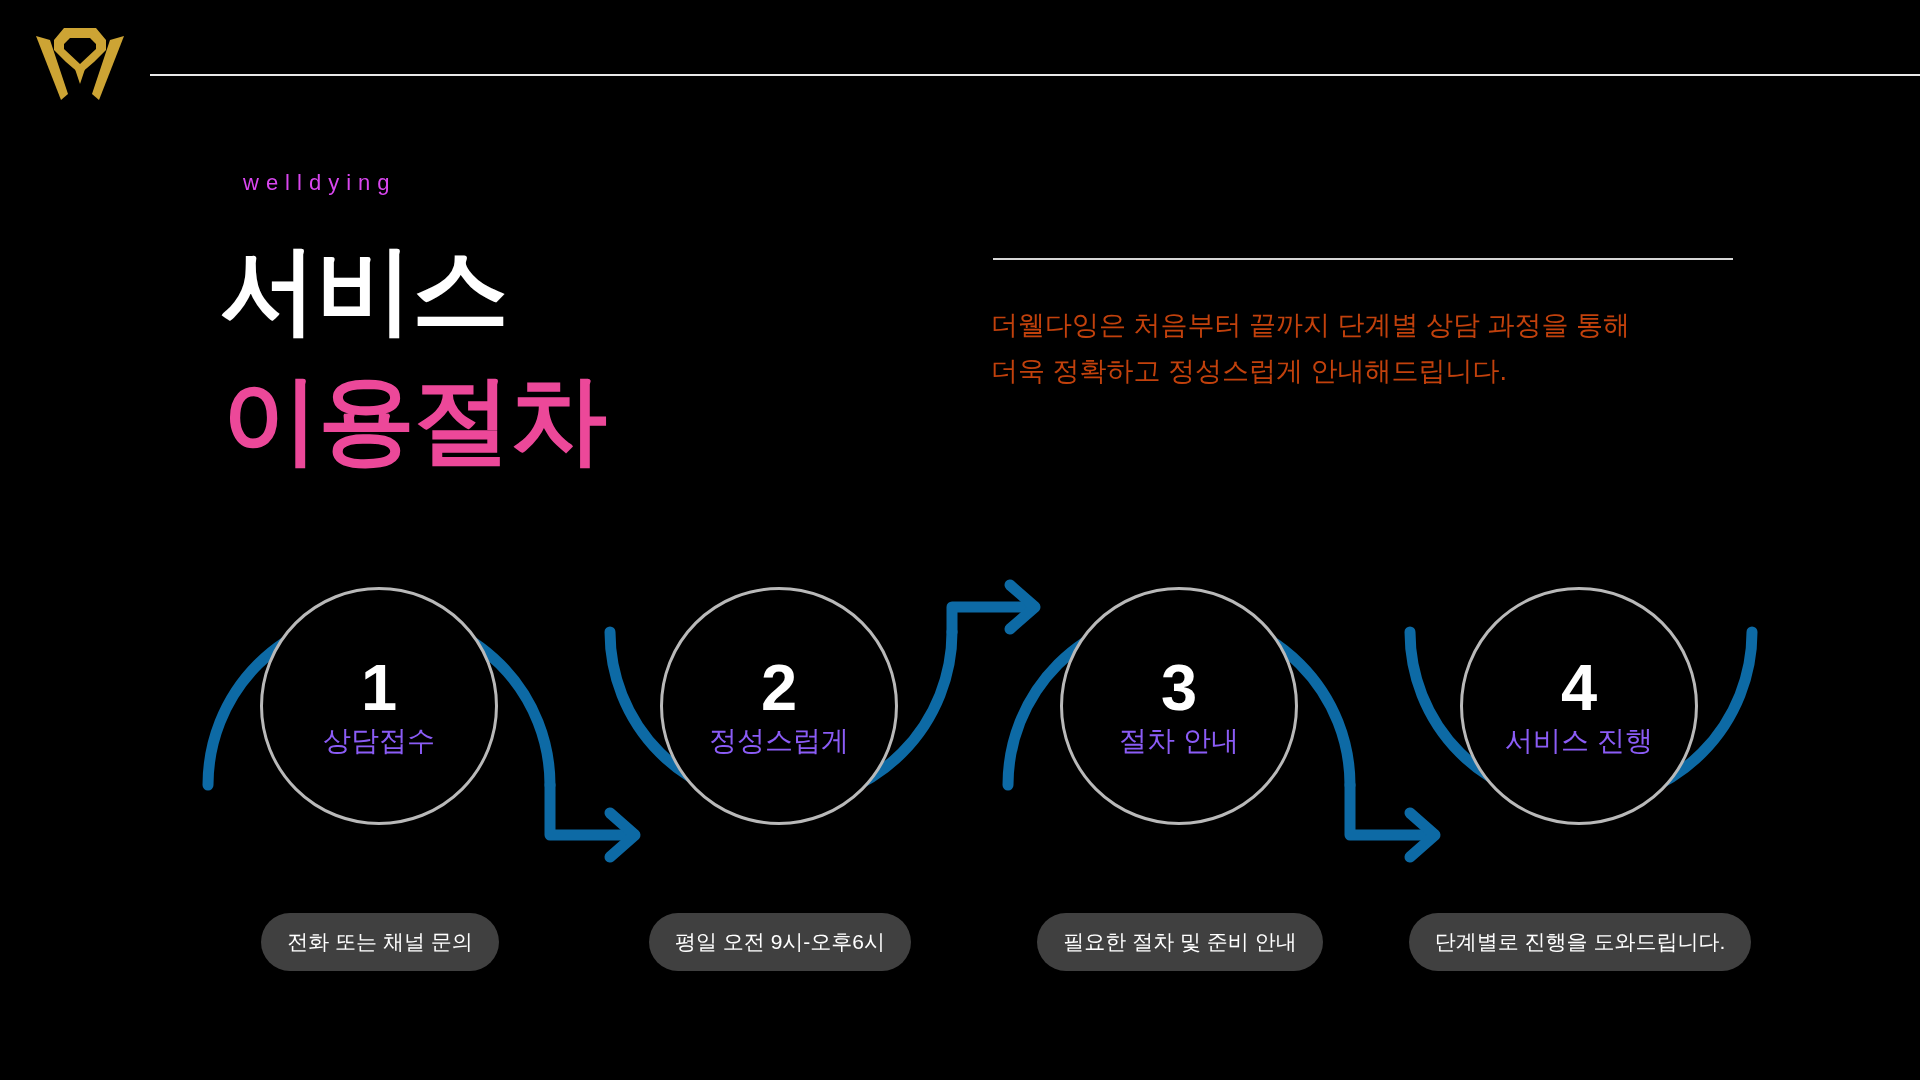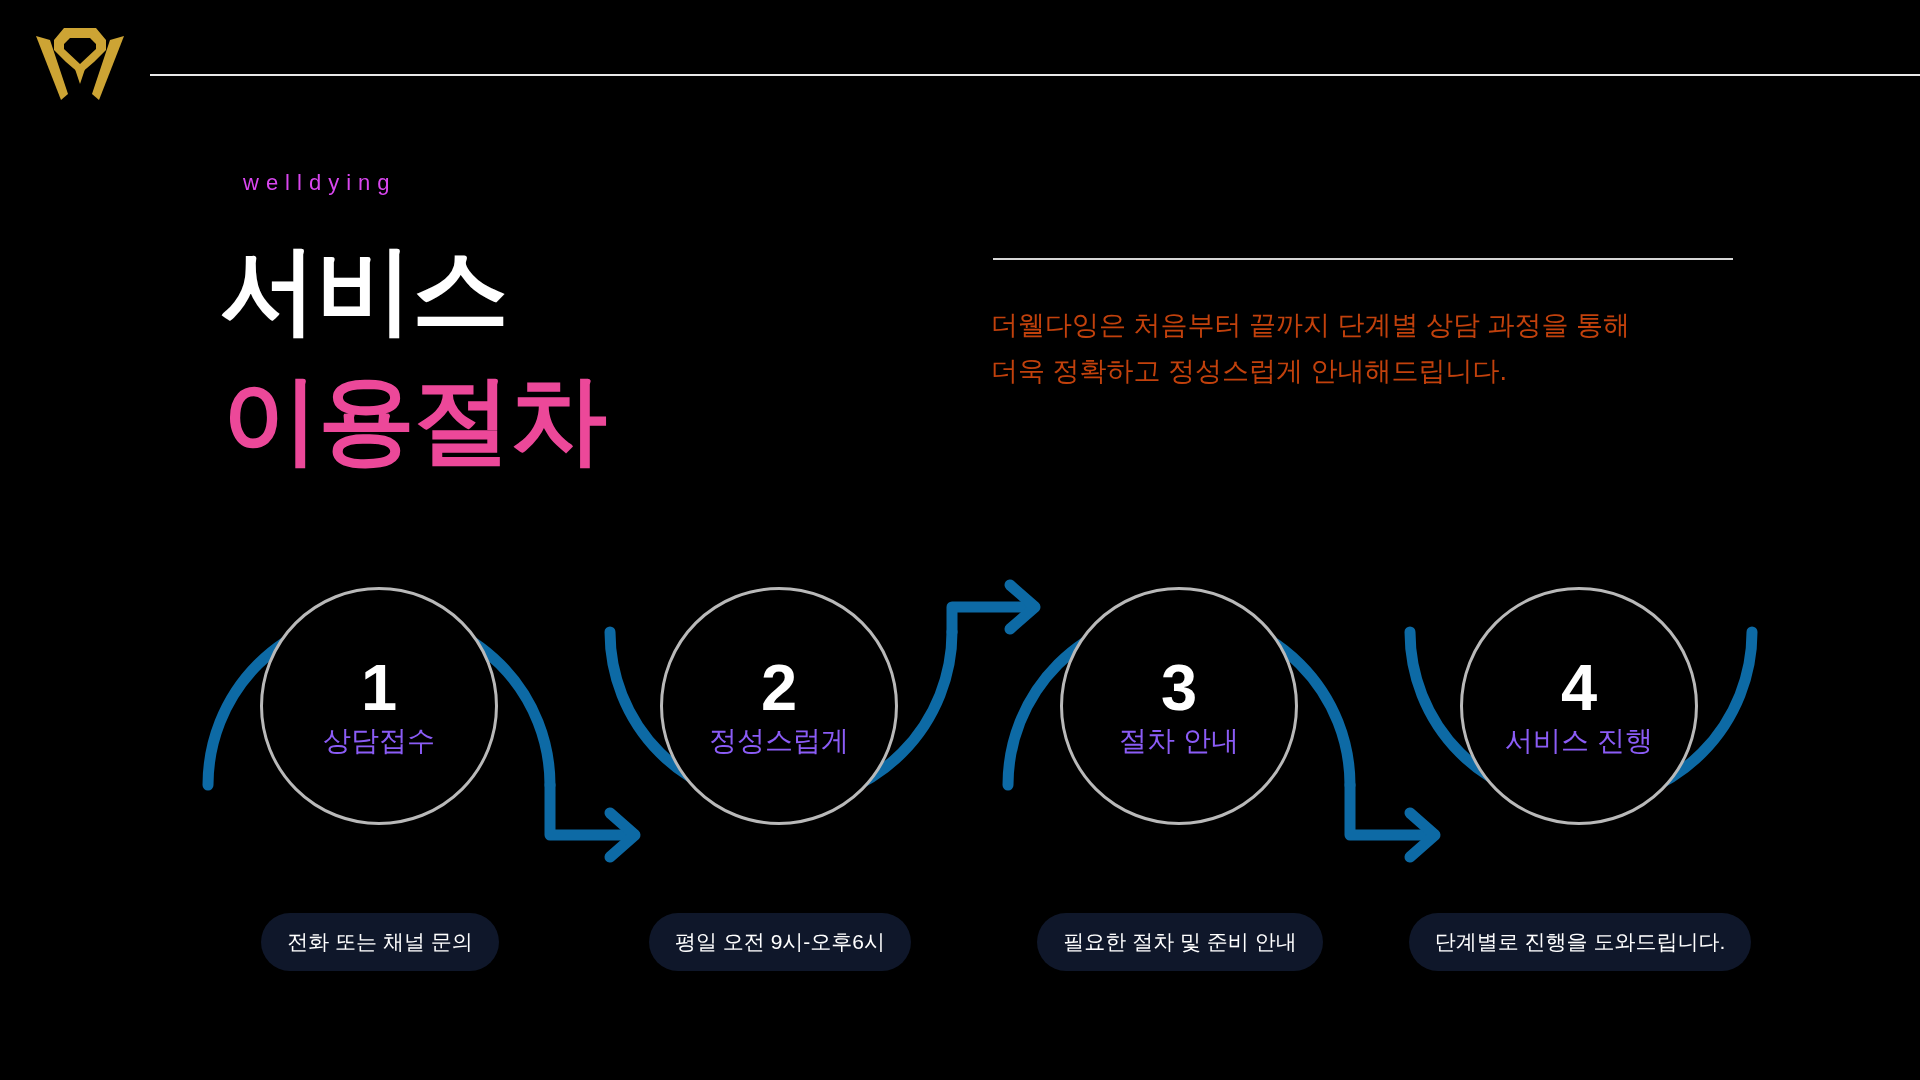--- a/index.html
+++ b/index.html
@@ -162,21 +162,21 @@
     justify-content: center;
   }
   .pill {
     position: relative;
     display: inline-flex;
     align-items: center;
     justify-content: center;
     height: 58px;
     padding: 0 26px;
     border-radius: 40px;
-    background: #0f172a;
+    background: #404040;
     font-size: 21px;
     line-height: 26px;
     color: #ffffff;
     white-space: nowrap;
     box-sizing: border-box;
   }
   .pill::before {
     content: "";
     position: absolute;
     inset: -3px;

